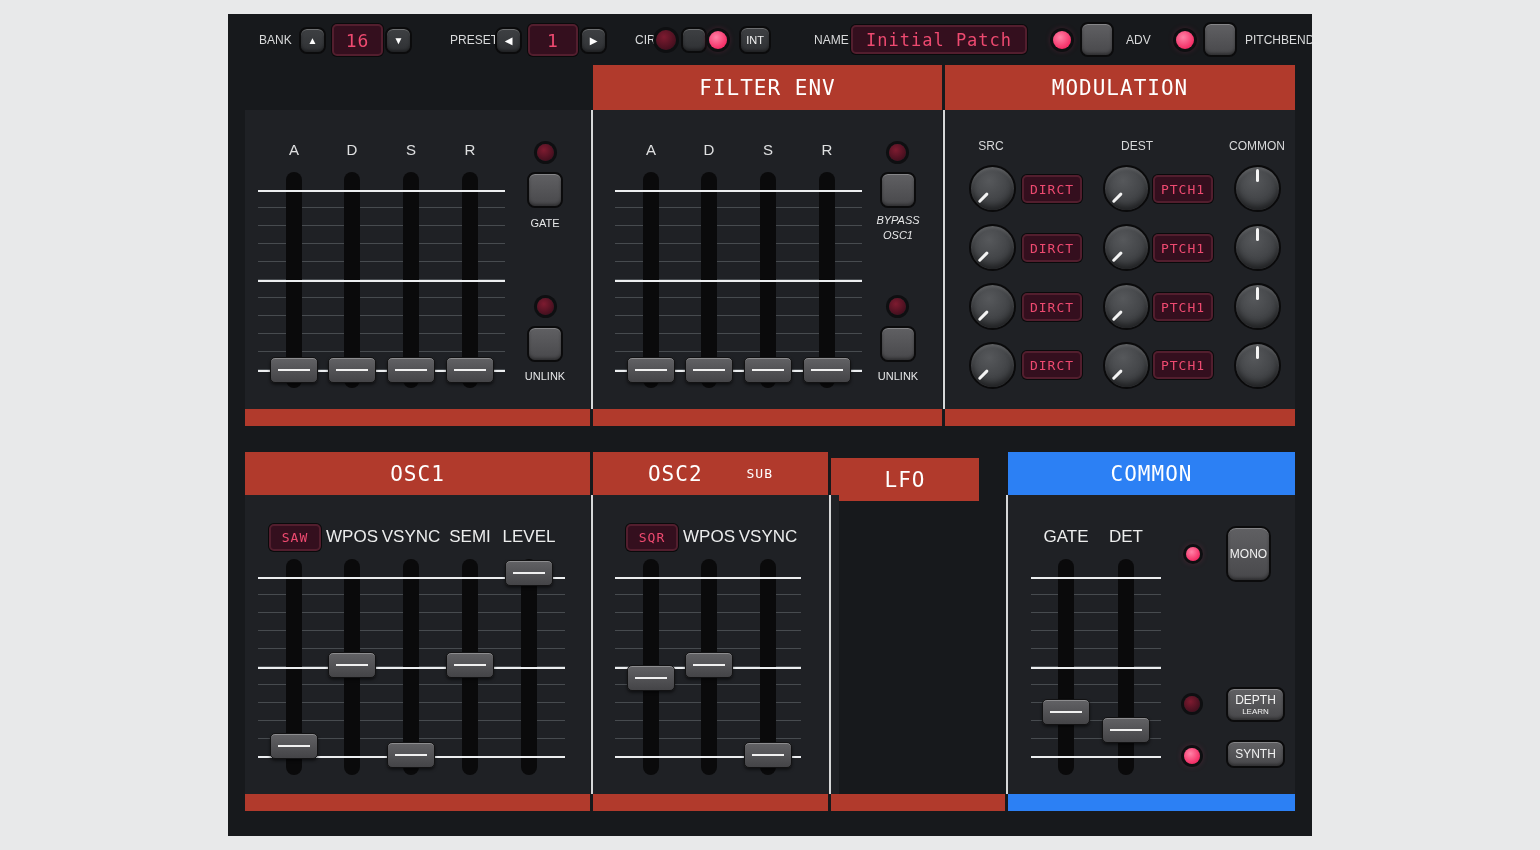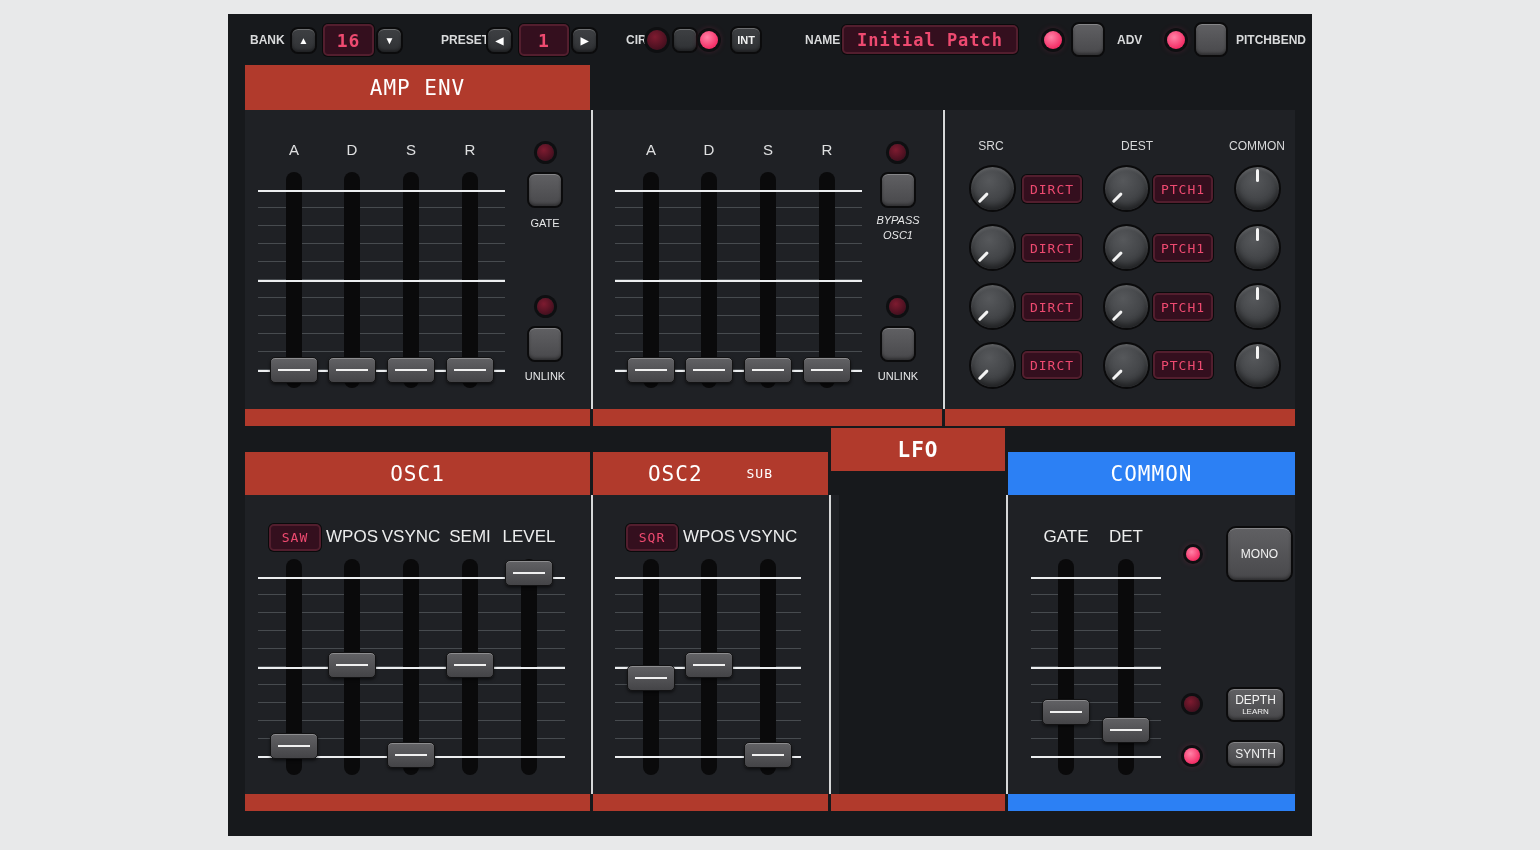--- a/index.html
+++ b/index.html
@@ -42,21 +42,21 @@
   .track{position:absolute;width:16px;height:216px;border-radius:8px;background:#0a0a0b;}
   .vslider{position:absolute;width:48px;height:180px;}
   .handle{position:absolute;left:0;width:48px;height:26px;transform:translateY(-50%);background:linear-gradient(180deg,#626265,#444447);border:1px solid #121213;border-radius:5px;box-shadow:inset 0 1px 0 rgba(255,255,255,.28),0 2px 3px rgba(0,0,0,.5);box-sizing:border-box;}
   .handle::after{content:'';position:absolute;left:7px;right:7px;top:50%;height:2px;margin-top:-1px;background:#f0f0f0;}
 </style>
 </head>
 <body>
 
 <div class="window">
 
-  <div class="abs" style="left:4px;top:0;width:1084px;height:69px;font-weight:bold;">
+  <div class="abs" style="left:13px;top:0;width:1084px;height:69px;">
     <span class="ll" style="left:18px;top:19px;">BANK</span>
     <div class="btn dark" style="left:58px;top:13px;width:27px;height:27px;">
         <span class="glyph">▲</span>
       </div>
     <div class="display" style="left:91px;top:10px;width:51px;height:32px;font-size:18px;">16</div>
     <div class="btn dark" style="left:144px;top:13px;width:27px;height:27px;">
         <span class="glyph">▼</span>
       </div>
 
     <span class="ll" style="left:209px;top:19px;">PRESET</span>
@@ -81,21 +81,22 @@
 
     <div class="led on" style="left:812px;top:17px;width:18px;height:18px;"></div>
     <div class="btn" style="left:839px;top:8px;width:34px;height:35px;"></div>
     <span class="ll" style="left:885px;top:19px;">ADV</span>
 
     <div class="led on" style="left:935px;top:17px;width:18px;height:18px;"></div>
     <div class="btn" style="left:962px;top:8px;width:34px;height:35px;"></div>
     <span class="ll" style="left:1004px;top:19px;">PITCHBEND</span>
   </div>
 
-  <div class="hdr" style="left:17px;top:51px;width:345px;">AMP ENV</div>
+  <div class="hdr" style="left:365px;top:51px;width:349px;">FILTER ENV</div>
+  <div class="hdr" style="left:717px;top:51px;width:350px;">MODULATION</div>
 
   <div class="pbody" style="left:17px;top:96px;width:345px;">
     <span class="cl lbl-adsr" style="left:49px;top:33px;">A</span>
     <span class="cl lbl-adsr" style="left:107px;top:33px;">D</span>
     <span class="cl lbl-adsr" style="left:166px;top:33px;">S</span>
     <span class="cl lbl-adsr" style="left:225px;top:33px;">R</span>
     <div class="grid" style="left:13px;top:80px;width:247px;"></div>
     <div class="track" style="left:41px;top:62px;"></div>
     <div class="track" style="left:99px;top:62px;"></div>
     <div class="track" style="left:158px;top:62px;"></div>
@@ -220,21 +221,21 @@
   <div class="foot" style="left:365px;top:395px;width:349px;"></div>
   <div class="foot" style="left:717px;top:395px;width:350px;"></div>
 
   <div class="hdr" style="left:17px;top:438px;width:345px;height:43px;">
       <span>OSC1</span>
     </div>
   <div class="hdr" style="left:365px;top:438px;width:235px;height:43px;gap:36px;">
       <span>OSC2</span>
       <span class="suffix">SUB</span>
     </div>
-  <div class="hdr" style="left:603px;top:414px;width:174px;height:43px;font-weight:bold;">
+  <div class="hdr" style="left:603px;top:444px;width:148px;height:43px;">
       <span>LFO</span>
     </div>
   <div class="hdr blue" style="left:780px;top:438px;width:287px;height:43px;">
       <span>COMMON</span>
     </div>
 
   <div class="pbody" style="left:17px;top:481px;width:345px;">
     <div class="display" style="left:24px;top:29px;width:52px;height:27px;font-size:13px;">SAW</div>
     <span class="cl lbl-sl" style="left:107px;top:35px;">WPOS</span>
     <span class="cl lbl-sl" style="left:166px;top:35px;">VSYNC</span>
@@ -298,21 +299,21 @@
     <div class="gline" style="left:23px;top:82px;width:130px;"></div>
     <div class="gline" style="left:23px;top:172px;width:130px;"></div>
     <div class="gline" style="left:23px;top:261px;width:130px;"></div>
     <div class="vslider" style="left:34px;top:82px;">
         <div class="handle" style="top: 75%;"></div>
       </div>
     <div class="vslider" style="left:94px;top:82px;">
         <div class="handle" style="top: 85%;"></div>
       </div>
     <div class="led on" style="left:178px;top:52px;width:14px;height:14px;"></div>
-    <div class="btn" style="left:218px;top:31px;width:67px;height:56px;border-radius:10px;">
+    <div class="btn" style="left:218px;top:31px;width:45px;height:56px;border-radius:10px;">
         <span class="t1">MONO</span>
       </div>
     <div class="led" style="left:176px;top:201px;width:16px;height:16px;"></div>
     <div class="btn" style="left:218px;top:192px;width:59px;height:35px;">
       <span class="t1">DEPTH</span>
       <span class="t2">LEARN</span>
     </div>
     <div class="led on" style="left:176px;top:253px;width:16px;height:16px;"></div>
     <div class="btn" style="left:218px;top:245px;width:59px;height:28px;">
         <span class="t1">SYNTH</span>

